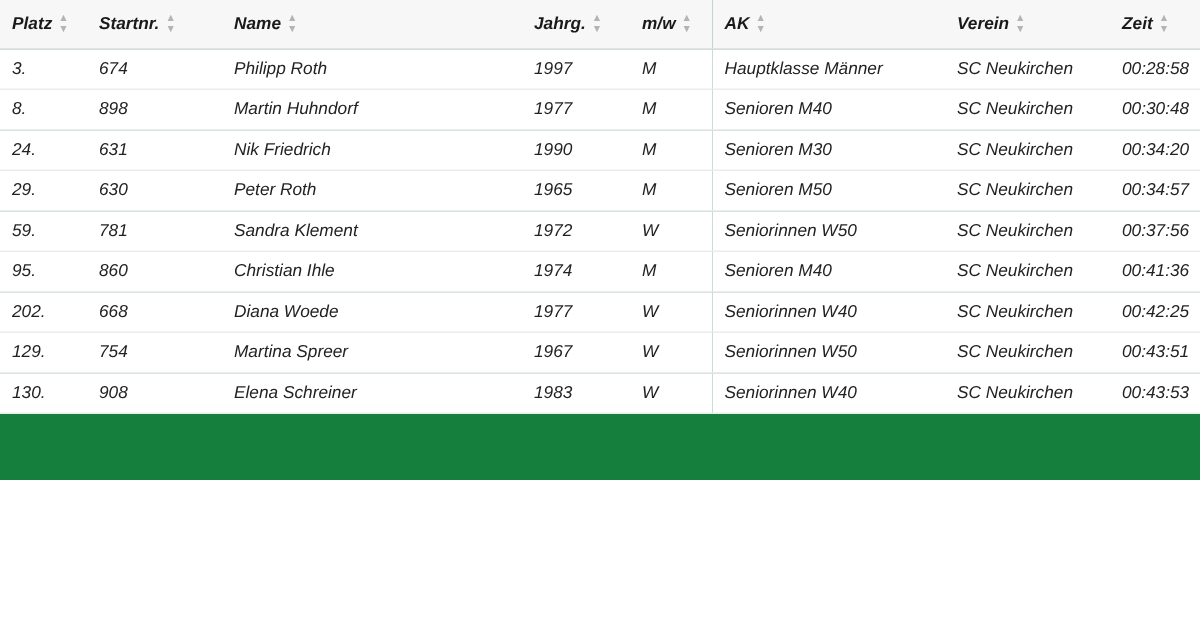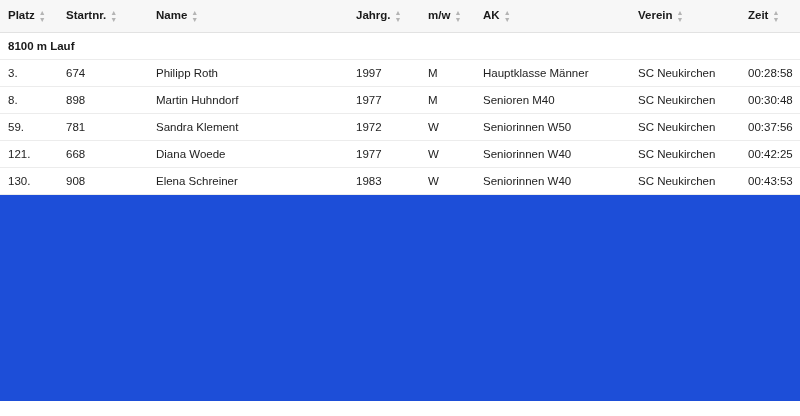--- a/index.html
+++ b/index.html
@@ -6,23 +6,24 @@
   html, body {
     margin: 0;
     padding: 0;
     width: 800px;
     height: 416px;
     background: #ffffff;
     font-family: "Liberation Sans", sans-serif;
   }
   #results-wrapper {
     width: 800px;
-    height: 401px;
+    height: 320px;
     overflow: hidden;
-    background: #1d4ed8;
+    background: #15803d;
+    font-style: italic;
   }
   table.results {
     width: 800px;
     border-collapse: collapse;
     font-size: 11.5px;
     color: #222222;
   }
   table.results thead th {
     background: #f7f7f7;
     text-align: left;
@@ -80,23 +81,20 @@
         <th class="col-startnr"><span>Startnr.</span><span class="sort-icon"><span>▲</span><span>▼</span></span></th>
         <th class="col-name"><span>Name</span><span class="sort-icon"><span>▲</span><span>▼</span></span></th>
         <th class="col-jahrg"><span>Jahrg.</span><span class="sort-icon"><span>▲</span><span>▼</span></span></th>
         <th class="col-mw"><span>m/w</span><span class="sort-icon"><span>▲</span><span>▼</span></span></th>
         <th class="col-ak"><span>AK</span><span class="sort-icon"><span>▲</span><span>▼</span></span></th>
         <th class="col-verein"><span>Verein</span><span class="sort-icon"><span>▲</span><span>▼</span></span></th>
         <th class="col-zeit"><span>Zeit</span><span class="sort-icon"><span>▲</span><span>▼</span></span></th>
       </tr>
     </thead>
     <tbody id="table-body">
-      <tr class="section-row">
-        <td colspan="8">8100 m Lauf</td>
-      </tr>
     <tr class="data-row">
           <td class="col-platz">3.</td>
           <td class="col-startnr">674</td>
           <td class="col-name">Philipp Roth</td>
           <td class="col-jahrg">1997</td>
           <td class="col-mw">M</td>
           <td class="col-ak">Hauptklasse Männer</td>
           <td class="col-verein">SC Neukirchen</td>
           <td class="col-zeit">00:28:58</td>
         </tr>
@@ -104,38 +102,78 @@
           <td class="col-platz">8.</td>
           <td class="col-startnr">898</td>
           <td class="col-name">Martin Huhndorf</td>
           <td class="col-jahrg">1977</td>
           <td class="col-mw">M</td>
           <td class="col-ak">Senioren M40</td>
           <td class="col-verein">SC Neukirchen</td>
           <td class="col-zeit">00:30:48</td>
         </tr>
         <tr class="data-row">
+          <td class="col-platz">24.</td>
+          <td class="col-startnr">631</td>
+          <td class="col-name">Nik Friedrich</td>
+          <td class="col-jahrg">1990</td>
+          <td class="col-mw">M</td>
+          <td class="col-ak">Senioren M30</td>
+          <td class="col-verein">SC Neukirchen</td>
+          <td class="col-zeit">00:34:20</td>
+        </tr>
+        <tr class="data-row">
+          <td class="col-platz">29.</td>
+          <td class="col-startnr">630</td>
+          <td class="col-name">Peter Roth</td>
+          <td class="col-jahrg">1965</td>
+          <td class="col-mw">M</td>
+          <td class="col-ak">Senioren M50</td>
+          <td class="col-verein">SC Neukirchen</td>
+          <td class="col-zeit">00:34:57</td>
+        </tr>
+        <tr class="data-row">
           <td class="col-platz">59.</td>
           <td class="col-startnr">781</td>
           <td class="col-name">Sandra Klement</td>
           <td class="col-jahrg">1972</td>
           <td class="col-mw">W</td>
           <td class="col-ak">Seniorinnen W50</td>
           <td class="col-verein">SC Neukirchen</td>
           <td class="col-zeit">00:37:56</td>
         </tr>
         <tr class="data-row">
-          <td class="col-platz">121.</td>
+          <td class="col-platz">95.</td>
+          <td class="col-startnr">860</td>
+          <td class="col-name">Christian Ihle</td>
+          <td class="col-jahrg">1974</td>
+          <td class="col-mw">M</td>
+          <td class="col-ak">Senioren M40</td>
+          <td class="col-verein">SC Neukirchen</td>
+          <td class="col-zeit">00:41:36</td>
+        </tr>
+        <tr class="data-row">
+          <td class="col-platz">202.</td>
           <td class="col-startnr">668</td>
           <td class="col-name">Diana Woede</td>
           <td class="col-jahrg">1977</td>
           <td class="col-mw">W</td>
           <td class="col-ak">Seniorinnen W40</td>
           <td class="col-verein">SC Neukirchen</td>
           <td class="col-zeit">00:42:25</td>
+        </tr>
+        <tr class="data-row">
+          <td class="col-platz">129.</td>
+          <td class="col-startnr">754</td>
+          <td class="col-name">Martina Spreer</td>
+          <td class="col-jahrg">1967</td>
+          <td class="col-mw">W</td>
+          <td class="col-ak">Seniorinnen W50</td>
+          <td class="col-verein">SC Neukirchen</td>
+          <td class="col-zeit">00:43:51</td>
         </tr>
         <tr class="data-row">
           <td class="col-platz">130.</td>
           <td class="col-startnr">908</td>
           <td class="col-name">Elena Schreiner</td>
           <td class="col-jahrg">1983</td>
           <td class="col-mw">W</td>
           <td class="col-ak">Seniorinnen W40</td>
           <td class="col-verein">SC Neukirchen</td>
           <td class="col-zeit">00:43:53</td>

